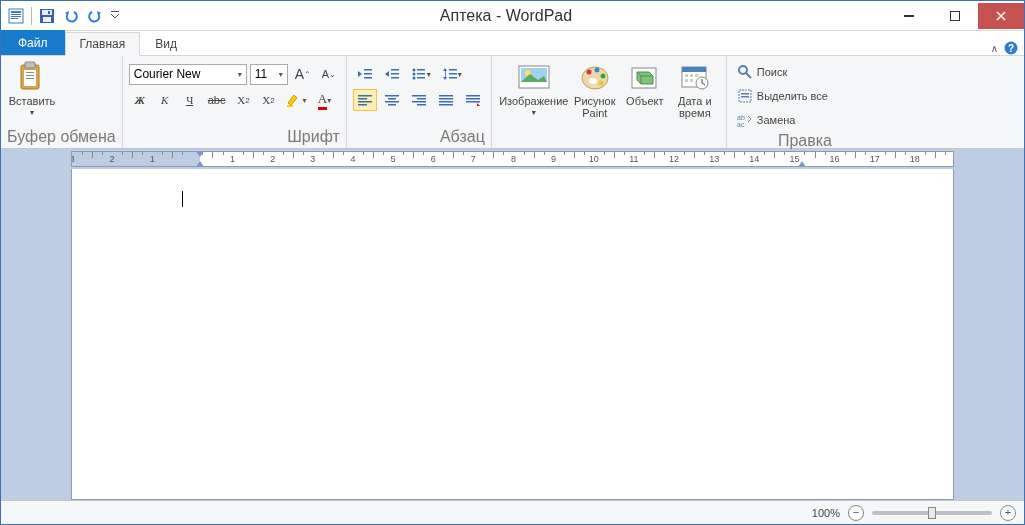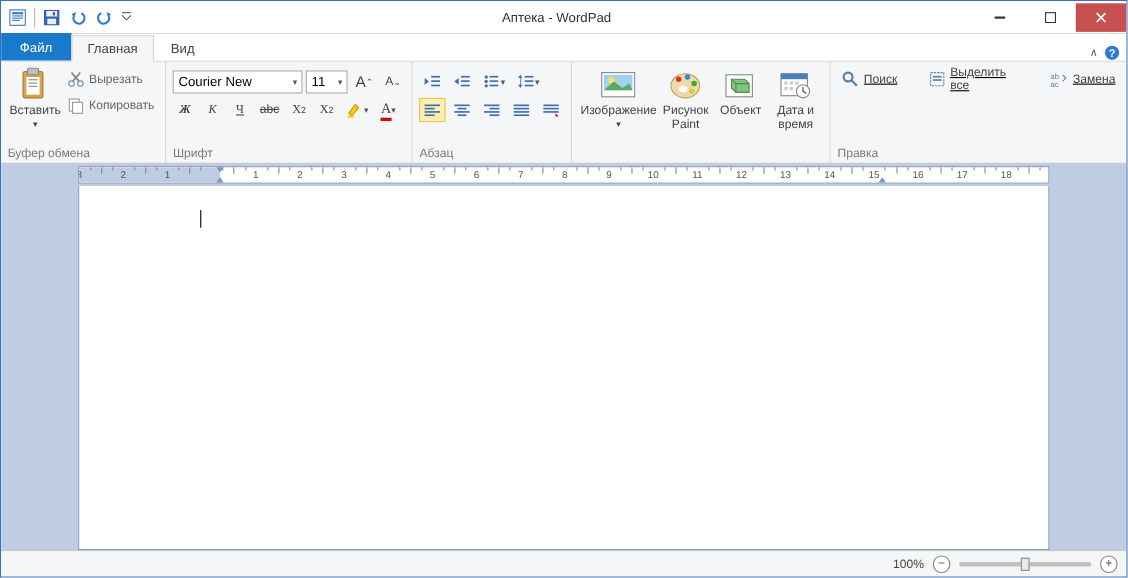--- a/index.html
+++ b/index.html
@@ -3,50 +3,50 @@
 <meta charset="utf-8">
 <style>
 * { margin: 0; padding: 0; box-sizing: border-box; font-family: "Segoe UI", Tahoma, sans-serif; }
 body { width: 1025px; height: 525px; background: #fff; border: 1px solid #3a72b5; display: flex; flex-direction: column; overflow: hidden; }
 
 
 .titlebar { height: 30px; background: #fff; display: flex; align-items: center; border-bottom: 1px solid #d9d9d9; }
 .qat { display: flex; align-items: center; gap: 2px; padding: 0 4px; }
 .qat-item { width: 22px; height: 22px; display: flex; align-items: center; justify-content: center; }
 .qat-sep { width: 1px; height: 18px; background: #b8b8b8; margin: 0 2px; }
-.title { flex: 1; text-align: center; font-size: 12px; color: #333; }
+.title { flex: 1; text-align: center; font-size: 16px; color: #333; }
 .win-controls { display: flex; }
 .win-btn { width: 46px; height: 26px; display: flex; align-items: center; justify-content: center; }
 .win-close { background: #c75050; color: #fff; width: 46px; }
 
 
 .tabs { height: 24px; display: flex; align-items: flex-end; background: #fff; position: relative; }
 .tab { padding: 4px 14px; font-size: 12px; color: #444; border: 1px solid transparent; border-bottom: none; cursor: default; }
 .tab.file { background: #1979ca; color: #fff; padding: 5px 16px; }
 .tab.active { background: #f5f6f7; border-color: #d5d5d5; border-bottom: 1px solid #f5f6f7; margin-bottom: -1px; }
 .tabs-right { margin-left: auto; display: flex; align-items: center; padding-right: 6px; gap: 6px; }
 
 
 .ribbon { height: 94px; background: #f5f6f7; border-top: 1px solid #d5d5d5; border-bottom: 1px solid #c7c7c7; display: flex; }
 .group { border-right: 1px solid #d9d9d9; padding: 3px 6px 2px 6px; display: flex; flex-direction: column; }
 .group-body { flex: 1; display: flex; }
-.group-label { text-align: left; font-size: 11px; color: #7a7a7a; padding-top: 1px; }
+.group-label { text-align: right; font-size: 16px; color: #7a7a7a; padding-top: 1px; }
 
 .big-btn { display: flex; flex-direction: column; align-items: center; justify-content: flex-start; width: 50px; padding-top: 2px; font-size: 11px; color: #444; text-align: center; line-height: 12px; }
 .big-btn .ic { width: 32px; height: 32px; margin-bottom: 2px; display: flex; align-items: center; justify-content: center; }
 .small-row { display: flex; align-items: center; gap: 3px; }
 .small-btn { min-width: 22px; height: 22px; border: 1px solid transparent; display: flex; align-items: center; justify-content: center; font-size: 11px; color: #444; padding: 0 3px; }
 .font-name { width: 118px; height: 21px; border: 1px solid #ababab; background: #fff; font-size: 12px; padding: 0 4px; display: flex; align-items: center; justify-content: space-between; }
 .font-size { width: 38px; height: 21px; border: 1px solid #ababab; background: #fff; font-size: 12px; padding: 0 4px; display: flex; align-items: center; justify-content: space-between; }
 .dd-arrow { font-size: 8px; color: #555; }
 
 .clip-col { display: flex; flex-direction: column; justify-content: flex-start; gap: 2px; padding-top: 2px; }
 .clip-item { display: flex; align-items: center; gap: 4px; font-size: 11px; color: #666; height: 22px; padding: 0 4px; }
 
-.edit-col { display: flex; flex-direction: row; gap: 20px; padding-top: 2px; text-decoration: underline; }
+.edit-col { display: flex; flex-direction: column; gap: 2px; padding-top: 2px; }
 .edit-item { display: flex; align-items: center; gap: 4px; font-size: 11px; color: #444; height: 22px; padding: 0 4px; }
 
 
 .workspace { flex: 1; background: #becde4; display: flex; flex-direction: column; overflow: hidden; }
 .ruler-wrap { height: 20px; display: flex; align-items: center; padding: 0 70px; }
 .ruler { flex: 1; height: 16px; background: #fff; border: 1px solid #8a9db7; position: relative; font-size: 9px; color: #555; overflow: hidden; }
 .ruler-tick { position: absolute; top: 0; width: 1px; }
 .ruler-lbl { position: absolute; top: 2px; transform: translateX(-50%); }
 .doc-area { flex: 1; display: flex; justify-content: center; padding: 0 70px; overflow: hidden; }
 .page { width: 100%; background: #fff; border: 1px solid #8a9db7; border-top: none; padding: 22px 110px; position: relative; }
@@ -148,41 +148,20 @@
               <rect x="4" y="4" width="18" height="24" rx="2" fill="#d9a44a" stroke="#a87a2f"></rect>
               <rect x="8" y="1" width="10" height="6" rx="1" fill="#bfbfbf" stroke="#888"></rect>
               <rect x="7" y="9" width="12" height="16" fill="#fff"></rect>
               <rect x="9" y="11" width="8" height="1" fill="#888"></rect>
               <rect x="9" y="14" width="8" height="1" fill="#888"></rect>
               <rect x="9" y="17" width="8" height="1" fill="#888"></rect>
             </svg>
         </div>
         <span>Вставить</span>
         <span style="font-size:8px;">▾</span>
-      </div>
-      <div class="clip-col">
-        <div class="clip-item">
-          <span>
-              <svg width="16" height="16">
-                <circle cx="4" cy="12" r="2.5" fill="none" stroke="#6a8fbf"></circle>
-                <circle cx="12" cy="12" r="2.5" fill="none" stroke="#6a8fbf"></circle>
-                <path d="M5 10 L12 2 M11 10 L4 2" stroke="#888" stroke-width="1.5"></path>
-              </svg>
-            </span>
-          <span>Вырезать</span>
-        </div>
-        <div class="clip-item">
-          <span>
-              <svg width="16" height="16">
-                <rect x="2" y="2" width="9" height="11" fill="#fff" stroke="#999"></rect>
-                <rect x="5" y="5" width="9" height="10" fill="#fff" stroke="#999"></rect>
-              </svg>
-            </span>
-          <span>Копировать</span>
-        </div>
       </div>
     </div>
     <div class="group-label">Буфер обмена</div>
   </div>
 
   <div class="group">
     <div class="group-body" style="flex-direction:column;gap:4px;padding-top:4px;">
       <div class="small-row">
         <div class="font-name">
           <span>Courier New</span>

